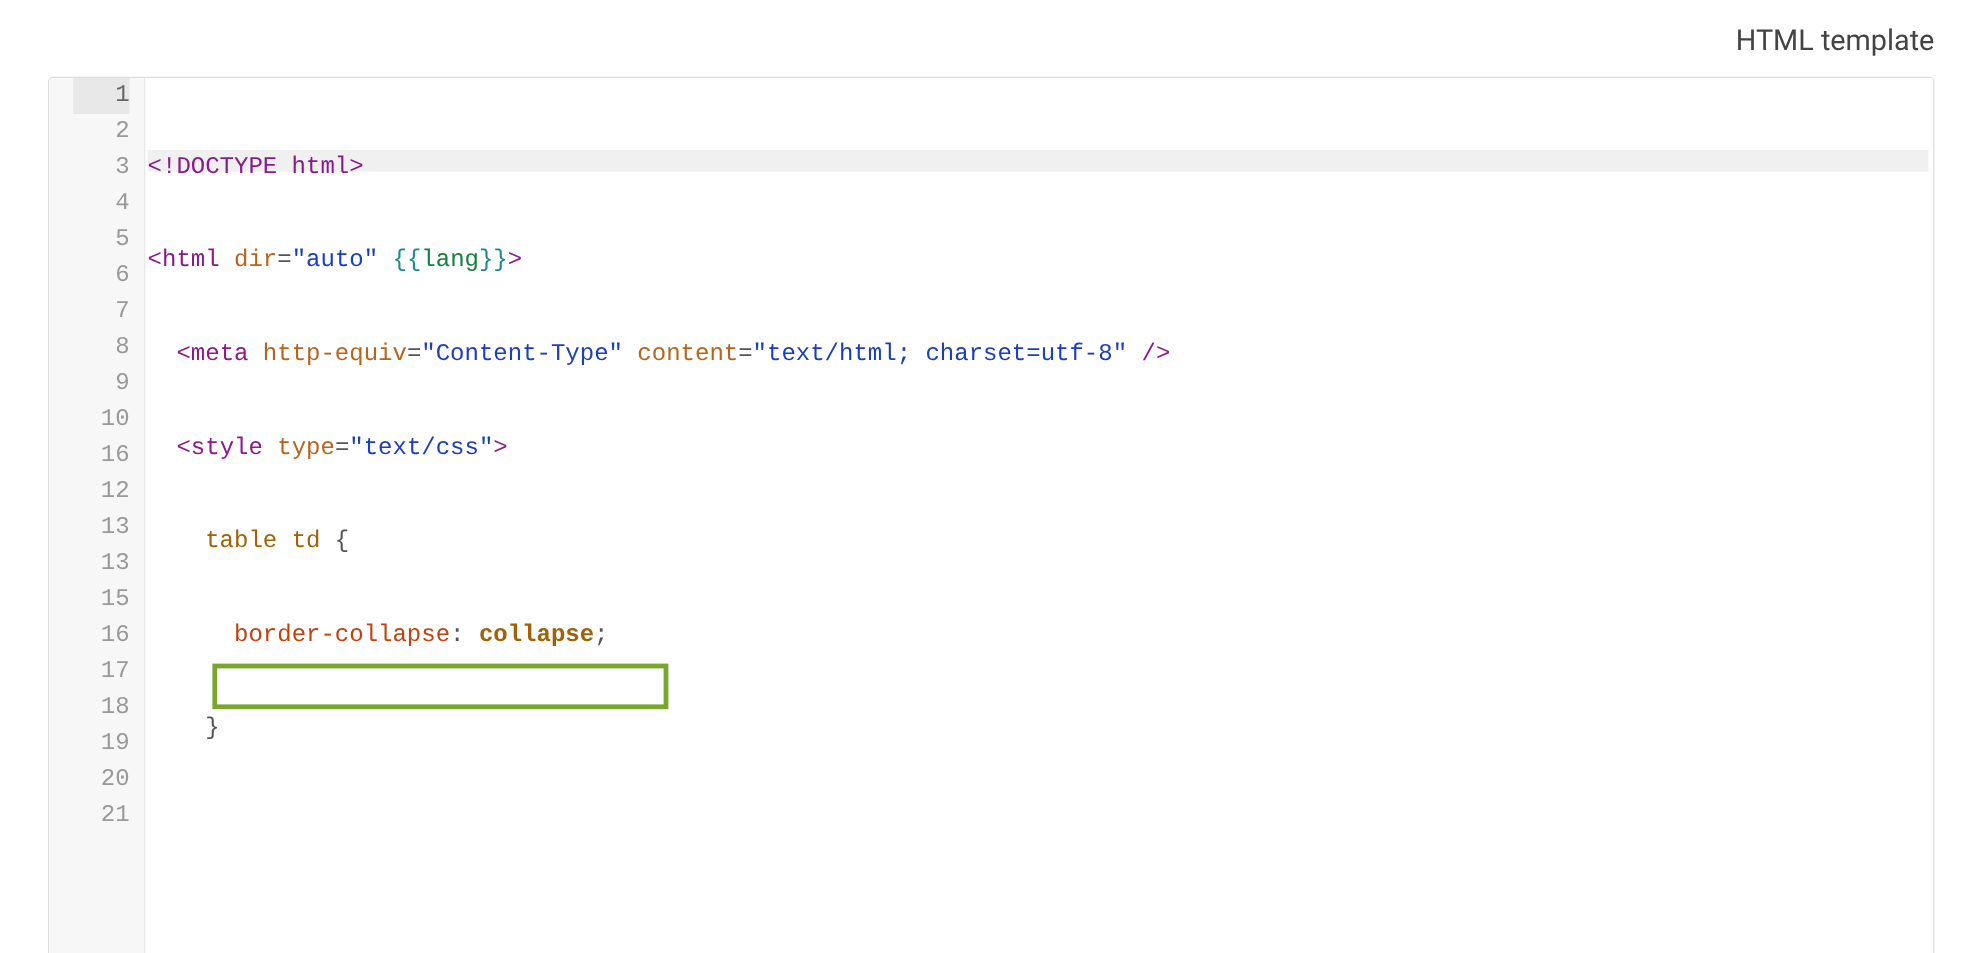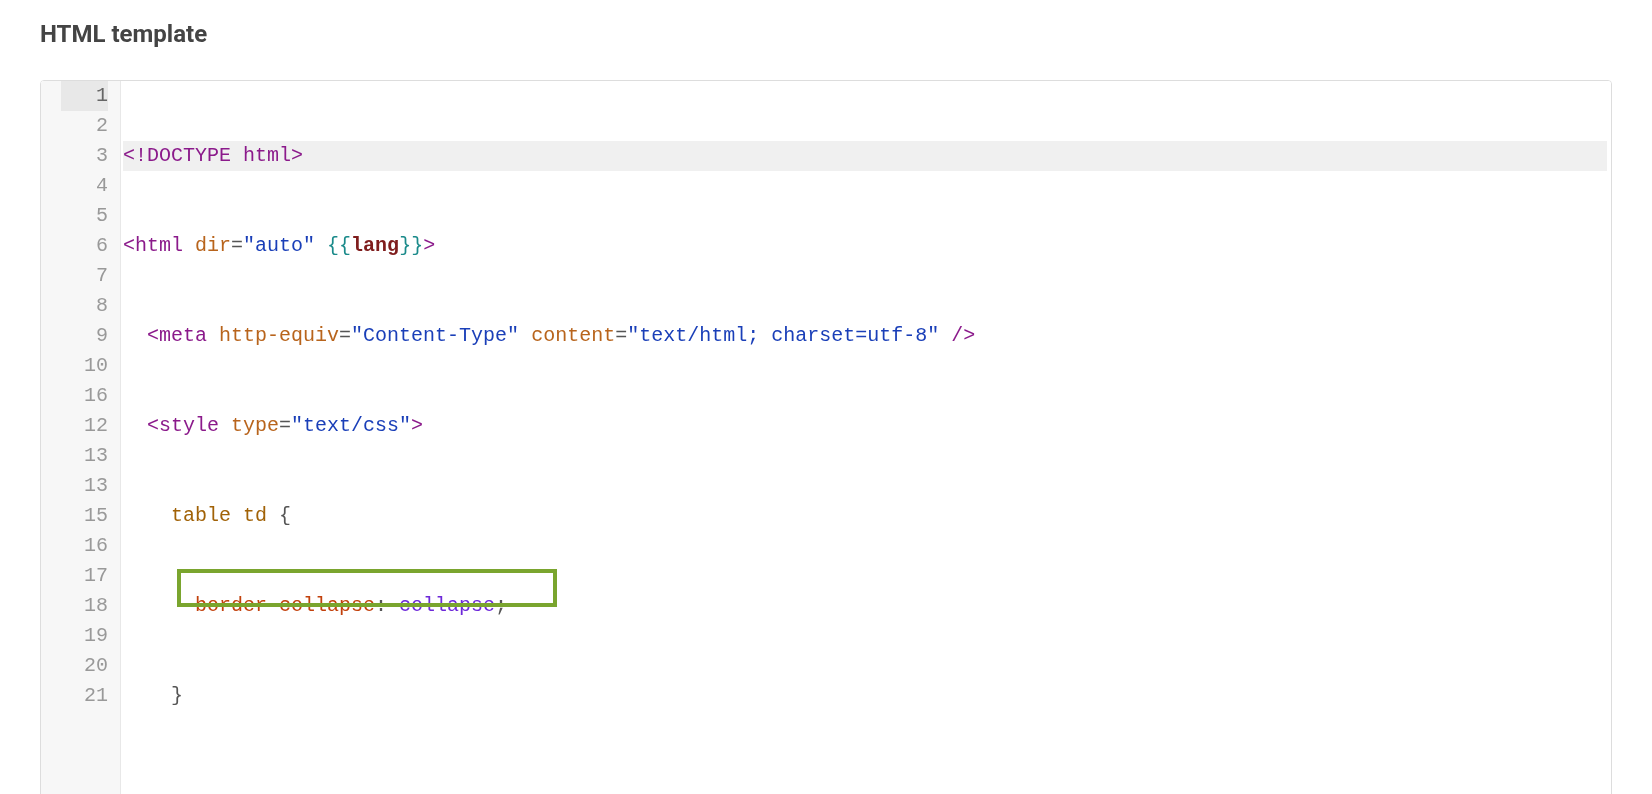--- a/index.html
+++ b/index.html
@@ -7,23 +7,24 @@
       margin: 0;
       padding: 0;
       font-family: -apple-system, BlinkMacSystemFont, "Segoe UI", Roboto, sans-serif;
       background: #fff;
     }
     .container {
       padding: 20px 40px;
     }
     .section-title {
       font-size: 24px;
-      font-weight: 700;
+      font-weight: 400;
       color: #444;
-      margin-bottom: 32px;
+      margin-bottom: 16px;
+      text-align: right;
     }
     .editor-wrapper {
       border: 1px solid #ddd;
       border-radius: 4px;
       overflow: hidden;
       position: relative;
     }
     .editor {
       display: flex;
       font-family: "SF Mono", Monaco, Consolas, "Courier New", monospace;
@@ -48,34 +49,34 @@
       color: #666;
     }
     .code-area {
       flex: 1;
       padding: 0 4px 0 2px;
       white-space: pre;
       overflow: hidden;
       position: relative;
     }
     .code-line {
-      height: 30px;
+      height: 18px;
       position: relative;
     }
     .code-line.active {
       background: #f0f0f0;
     }
     .tag { color: #8b1a8b; }
     .attr-name { color: #b8641c; }
     .attr-val { color: #1a3fb8; }
     .selector { color: #a16207; }
     .prop { color: #c2410c; }
-    .value { color: #6d28d9; }
+    .value { color: #a16207; font-weight: bold; }
     .mustache { color: #1a8a8a; }
-    .mustache-inner { color: #7f1d1d; font-weight: bold; }
+    .mustache-inner { color: #15803d; }
     .punct { color: #555; }
     .highlight-box {
       position: absolute;
       border: 4px solid #7aa52e;
       pointer-events: none;
       z-index: 5;
     }
   </style>
 </head>
 <body>

